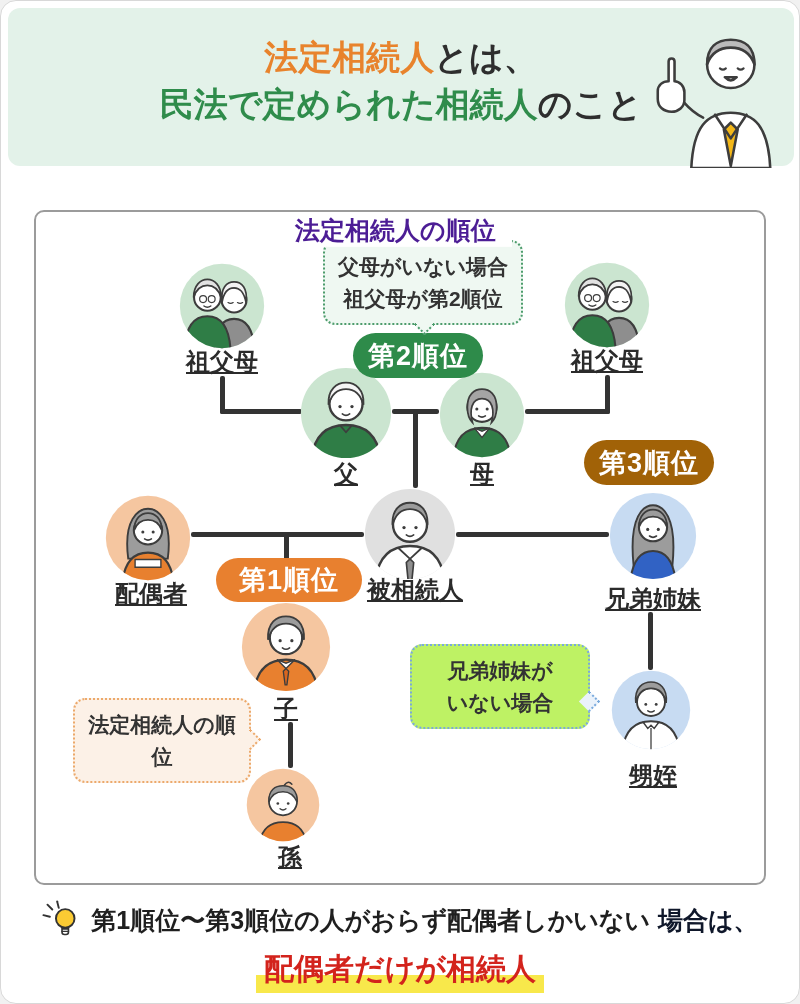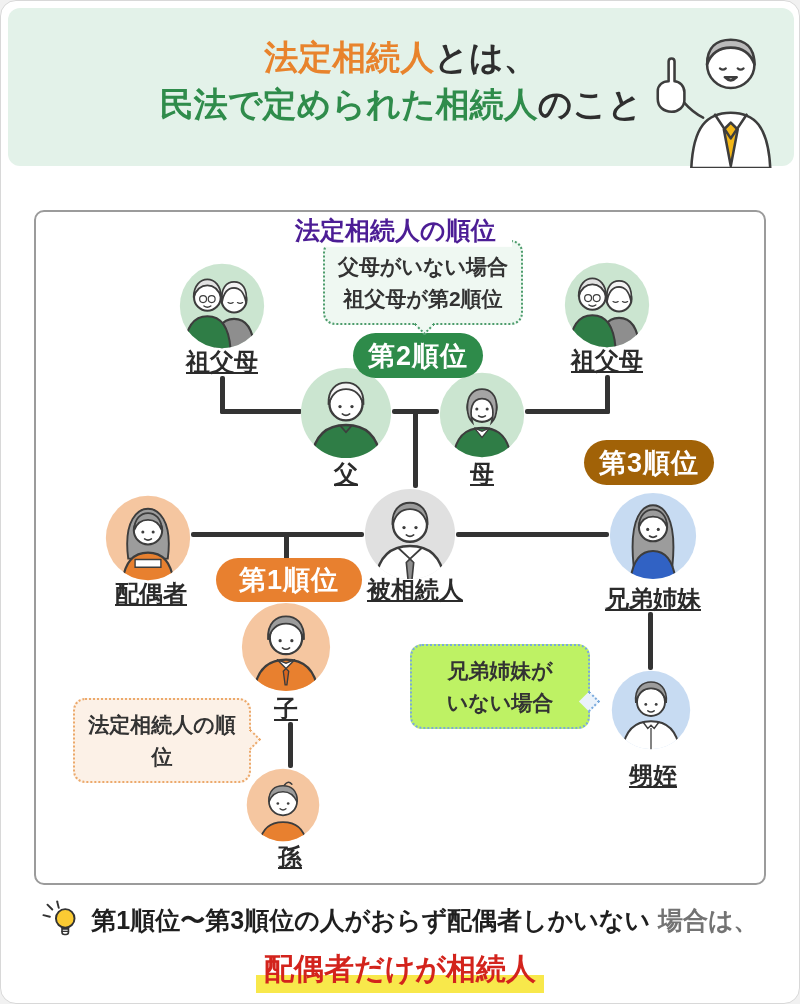--- a/index.html
+++ b/index.html
@@ -68,21 +68,21 @@
   .tt-blue   { left:374px; top:432px; width:180px; background:#bef264; border:2px dotted #79A9DC; }
   .tt-blue .ptr { right:-9px; top:48px; background:#EAF2FB;
                   border-top:2px dotted #79A9DC; border-right:2px dotted #79A9DC; }
 
   
   .note { position:absolute; left:0; top:898px; width:100%; text-align:center; z-index:2; }
   .note-line1 {
     display:flex; align-items:center; justify-content:center; gap:8px;
     font-size:25px; font-weight:800; color:#1f1f1f;
   }
-  .note-line1 .tail { font-weight:600; color:#737373; }
+  .note-line1 .tail { font-weight:600; color:#0f172a; }
   .bulb { width:42px; height:42px; flex:0 0 auto; }
   .note-line2 {
     display:inline-block; margin-top:8px;
     font-size:30px; font-weight:800; color:#D3231C;
     background:linear-gradient(to bottom, transparent 58%, #F8E84B 58%);
     padding:0 8px 3px 8px;
   }
 </style>
 </head>
 <body>

